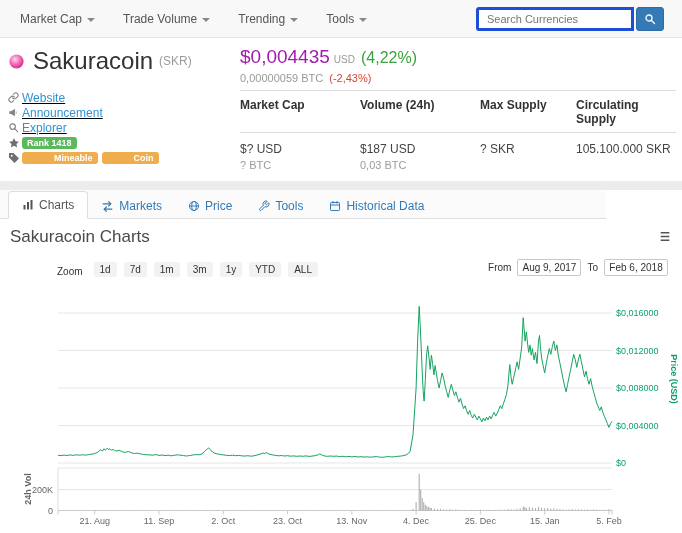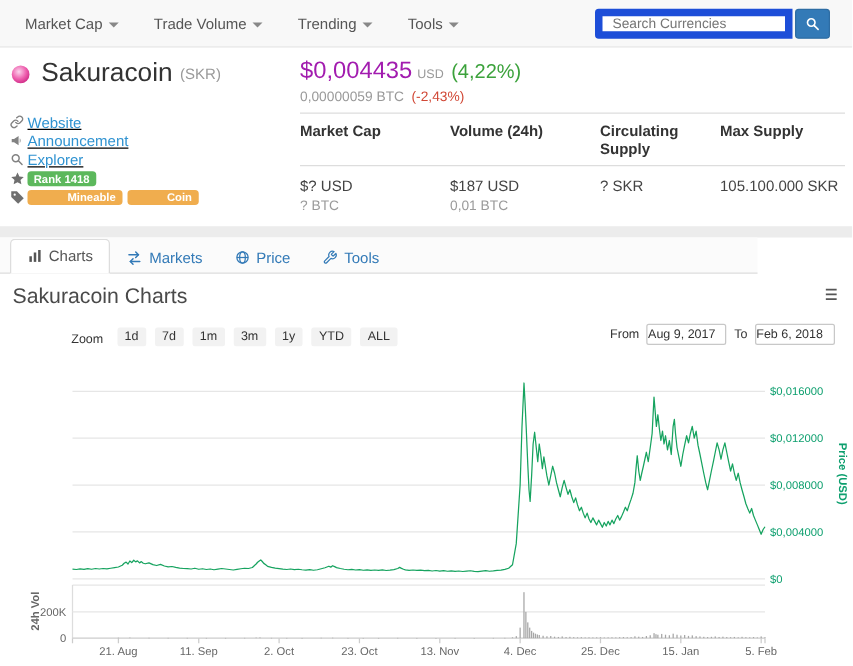--- a/index.html
+++ b/index.html
@@ -10,26 +10,26 @@
   *{box-sizing:border-box;margin:0;padding:0;}
   body{background:#fff;font-family:"Liberation Sans","DejaVu Sans",sans-serif;}
   .page{position:relative;width:682px;height:533px;background:#fff;overflow:hidden;}
 
   
   .topnav{position:absolute;top:0;left:0;right:0;height:38px;background:#f8f8f8;border-bottom:1px solid #e7e7e7;}
   .nav-items{position:absolute;left:20px;top:0;height:38px;display:flex;align-items:center;gap:28px;}
   .nav-item{font-size:12px;color:#555;cursor:pointer;white-space:nowrap;}
   .caret{display:inline-block;width:0;height:0;border-top:4px solid #888;border-left:4px solid transparent;border-right:4px solid transparent;margin-left:5px;vertical-align:middle;}
   .searchbar{position:absolute;right:18px;top:7px;display:flex;}
-  .search-input{width:158px;height:24px;border:6px solid #1d4ed8;border-radius:3px 0 0 3px;padding:0 8px;font-size:11px;color:#555;outline:none;font-family:inherit;}
+  .search-input{width:158px;height:24px;border:3px solid #1d4ed8;border-radius:3px 0 0 3px;padding:0 8px;font-size:11px;color:#555;outline:none;font-family:inherit;}
   .search-btn{width:28px;height:24px;background:var(--accent);border:1px solid #2e6da4;border-radius:0 3px 3px 0;color:#fff;display:flex;align-items:center;justify-content:center;cursor:pointer;margin-left:2px;border-radius:3px;}
 
   
   .coin-title-row{position:absolute;left:8px;top:47px;display:flex;align-items:center;}
-  .coin-name{font-size:21px;font-weight:normal;color:#333;margin-left:8px;}
+  .coin-name{font-size:24px;font-weight:normal;color:#333;margin-left:8px;}
   .coin-symbol{font-size:12px;color:#9a9a9a;margin-left:6px;}
   .price-row{position:absolute;left:240px;top:46px;display:flex;align-items:baseline;}
   .price-usd{font-size:19px;color:#a21caf;}
   .price-unit{font-size:10px;color:#999;margin-left:4px;}
   .price-change{font-size:16px;color:var(--pos);margin-left:6px;}
   .btc-row{position:absolute;left:240px;top:72px;font-size:11px;color:#999;}
   .btc-change{color:var(--neg);margin-left:3px;}
 
   .coin-side{position:absolute;left:8px;top:90px;width:220px;}
   .coin-links{list-style:none;text-decoration:underline;}
@@ -55,21 +55,21 @@
   .tab.active{background:#fff;border:1px solid #ddd;border-bottom:1px solid #fff;border-radius:4px 4px 0 0;color:#555;}
 
   
   .chart-title{position:absolute;left:10px;top:227px;font-size:17px;font-weight:normal;color:#4a4a4a;}
   .burger{position:absolute;right:10px;top:229px;color:#555;cursor:pointer;}
   .controls{position:absolute;left:57px;top:259px;display:flex;align-items:flex-end;}
   .zoom-label{font-size:10px;color:#333;margin-right:4px;}
   .zoom-btn{display:inline-block;font-size:10px;color:#333;background:#f2f2f2;border-radius:2px;padding:2px 6px;margin-left:7px;cursor:pointer;}
   .range-controls{position:absolute;right:14px;top:259px;display:flex;align-items:center;gap:6px;padding-left:43px;}
   .range-controls .rng-label{font-size:10px;color:#333;}
-  .date-input{width:64px;height:17px;border:1px solid #c8c8c8;border-radius:2px;font-size:10px;color:#333;text-align:left;font-family:inherit;outline:none;}
+  .date-input{width:64px;height:17px;border:1px solid #c8c8c8;border-radius:2px;font-size:10px;color:#333;text-align:center;font-family:inherit;outline:none;}
   #chart-svg{position:absolute;left:0;top:285px;}
   #chart-svg text{font-family:"Liberation Sans","DejaVu Sans",sans-serif;}
 </style>
 </head>
 <body>
 
 <div class="page">
 
   <header class="topnav">
     <nav class="nav-items" id="nav-items">
@@ -165,29 +165,29 @@
             </svg>
           </span>
       <span class="badge orange">Mineable</span>
           <span class="badge orange">Coin</span>
         </div>
     </div>
 
     <div class="stats" id="stats">
         <div class="stat-label">Market Cap</div>
         <div class="stat-label">Volume (24h)</div>
+        <div class="stat-label">Max Supply</div>
         <div class="stat-label">Circulating Supply</div>
-        <div class="stat-label">Max Supply</div>
         <div>
           <div class="stat-val">$? USD</div>
           <div class="stat-sub">? BTC</div>
         </div>
         <div>
           <div class="stat-val">$187 USD</div>
-          <div class="stat-sub">0,01 BTC</div>
+          <div class="stat-sub">0,03 BTC</div>
         </div>
         <div>
           <div class="stat-val">? SKR</div>
         </div>
         <div>
           <div class="stat-val">105.100.000 SKR</div>
         </div>
       </div>
   </section>
 
@@ -224,20 +224,29 @@
         </span>
         <span>Price</span>
       </span>
       <span class="tab">
         <span class="tab-ic">
           <svg viewBox="0 0 24 24" width="12" height="12" fill="none" stroke="currentColor" stroke-width="2" stroke-linecap="round" stroke-linejoin="round">
             <path d="M14.7 6.3a1 1 0 0 0 0 1.4l1.6 1.6a1 1 0 0 0 1.4 0l3.77-3.77a6 6 0 0 1-7.94 7.94l-6.91 6.91a2.12 2.12 0 0 1-3-3l6.91-6.91a6 6 0 0 1 7.94-7.94l-3.76 3.76z"></path>
           </svg>
         </span>
         <span>Tools</span>
+      </span>
+      <span class="tab">
+        <span class="tab-ic">
+          <svg viewBox="0 0 24 24" width="12" height="12" fill="none" stroke="currentColor" stroke-width="2">
+            <rect x="3" y="5" width="18" height="16" rx="1.5"></rect>
+            <path d="M3 10h18M8 2v5M16 2v5"></path>
+          </svg>
+        </span>
+        <span>Historical Data</span>
       </span>
     </nav>
 
   <section>
     <h2 class="chart-title">Sakuracoin Charts</h2>
     <span class="burger">
       <span style="display:inline-flex">
         <svg viewBox="0 0 24 24" width="14" height="13" fill="none" stroke="currentColor" stroke-width="2.8">
             <path d="M4 5h16M4 12h16M4 19h16"></path>
           </svg>

